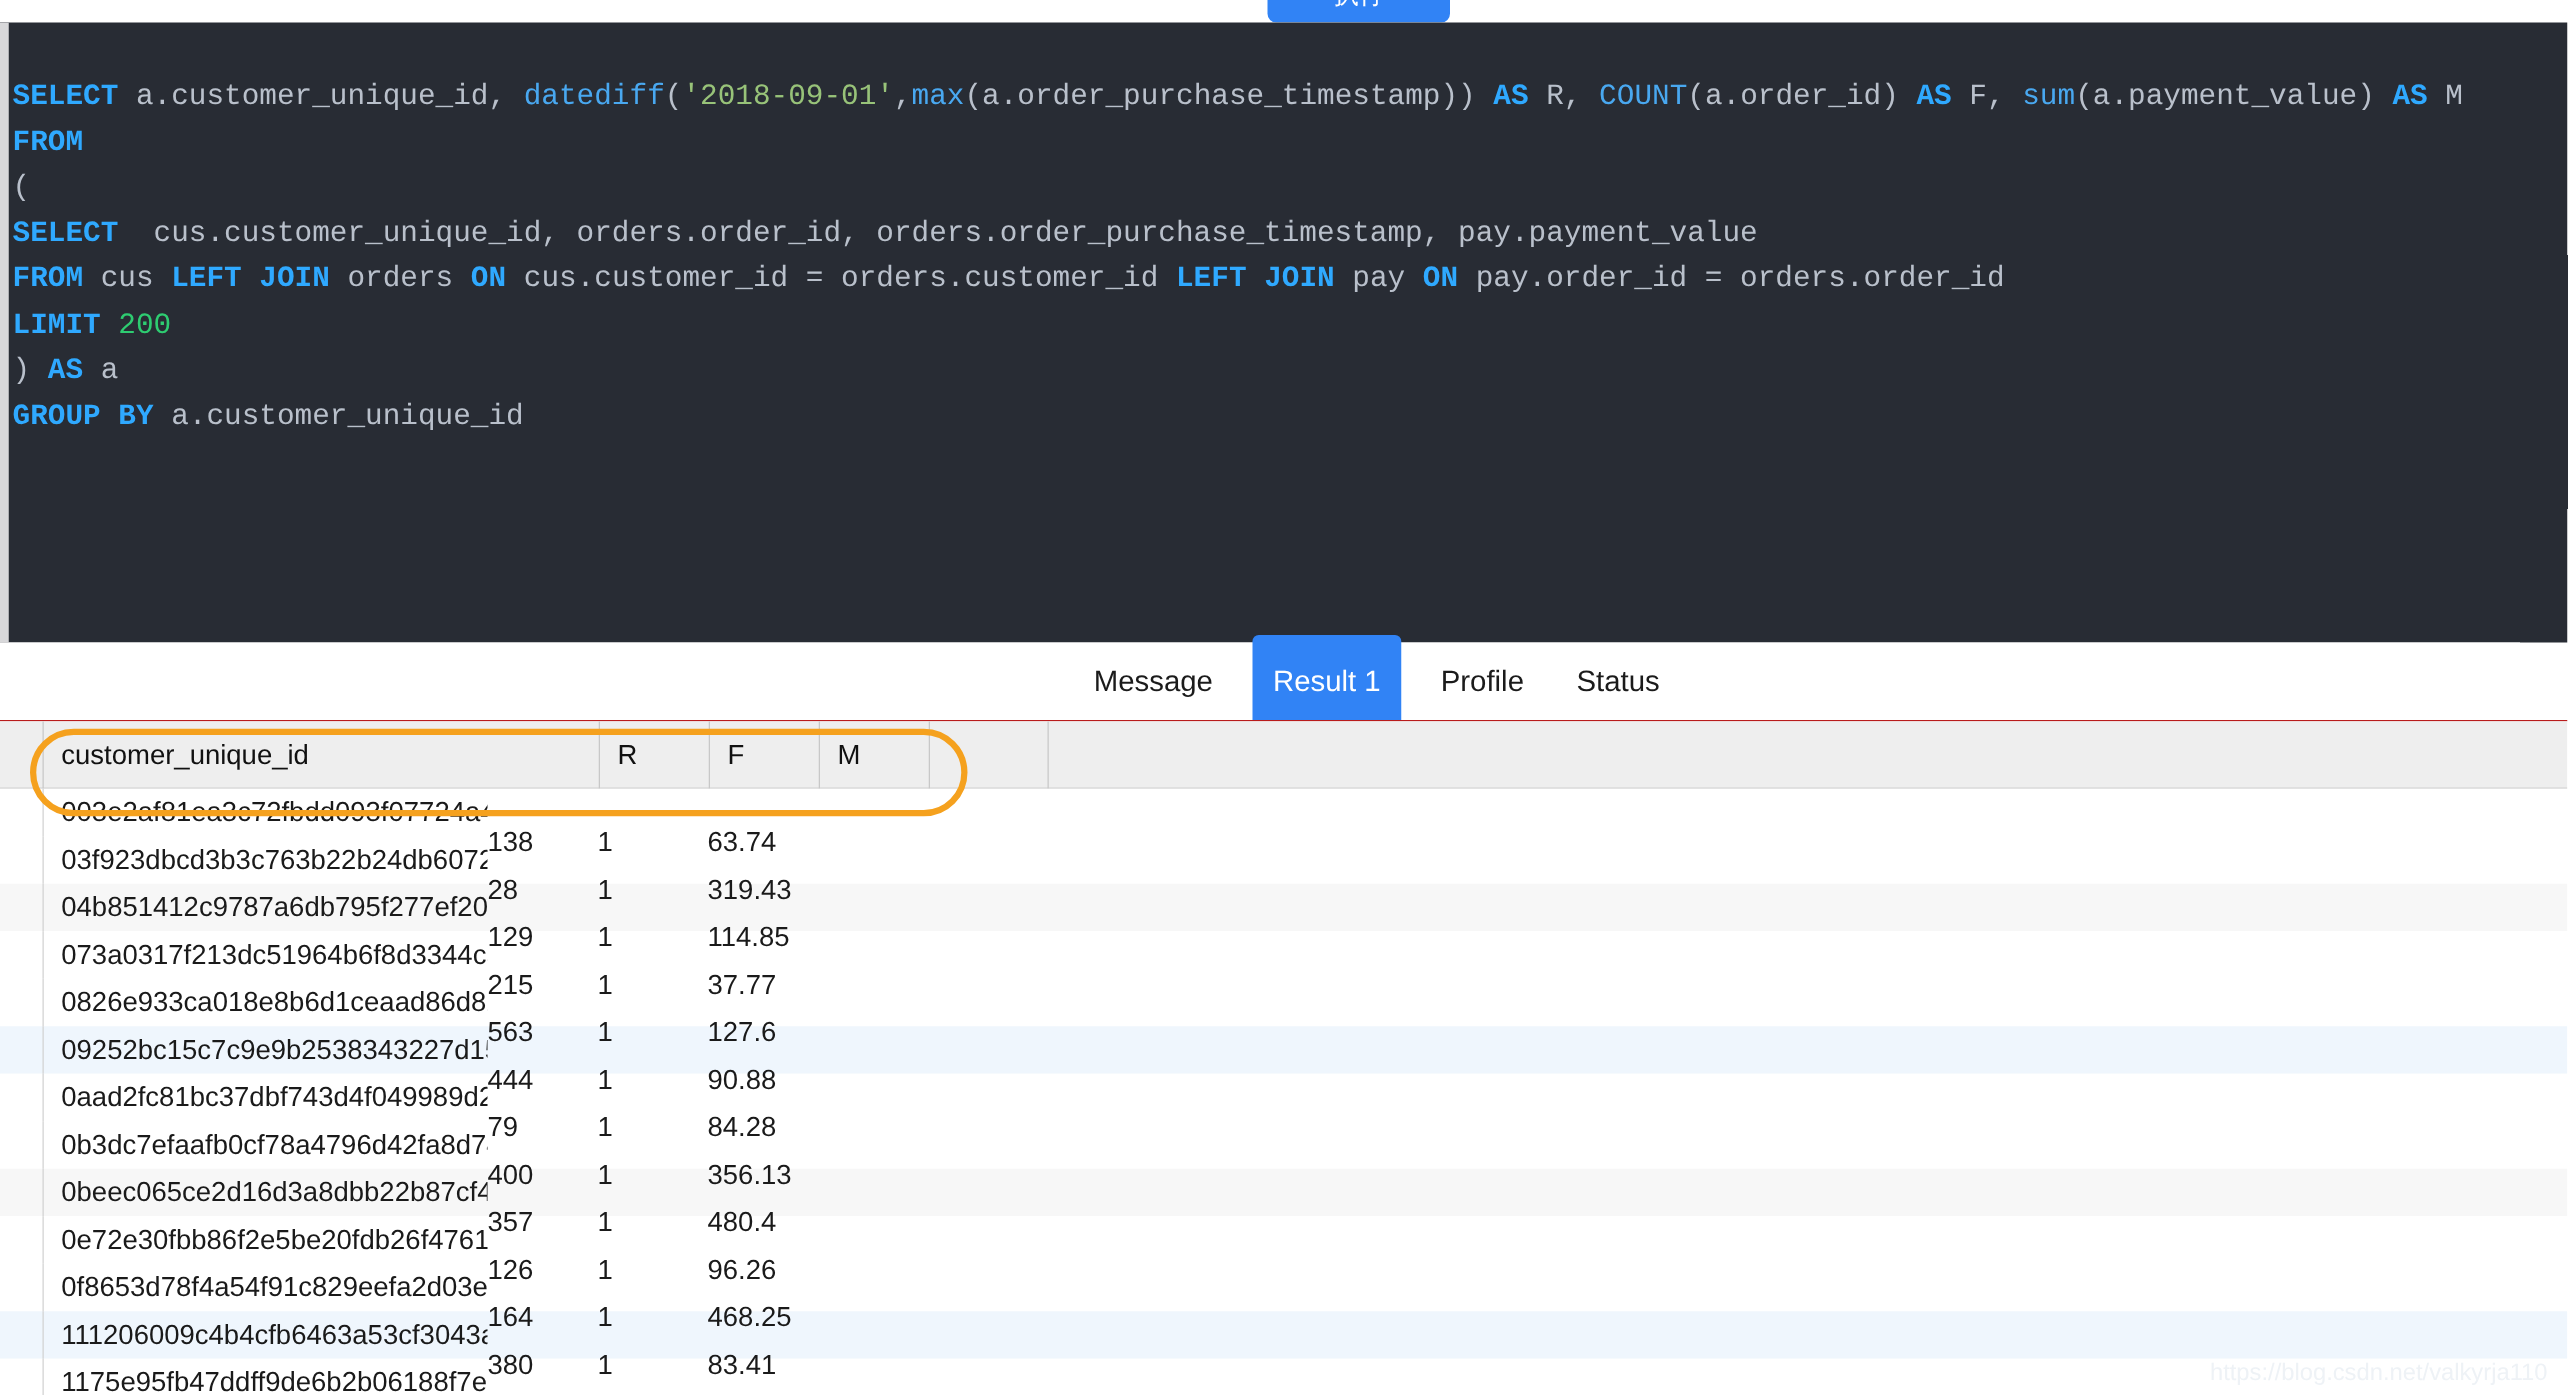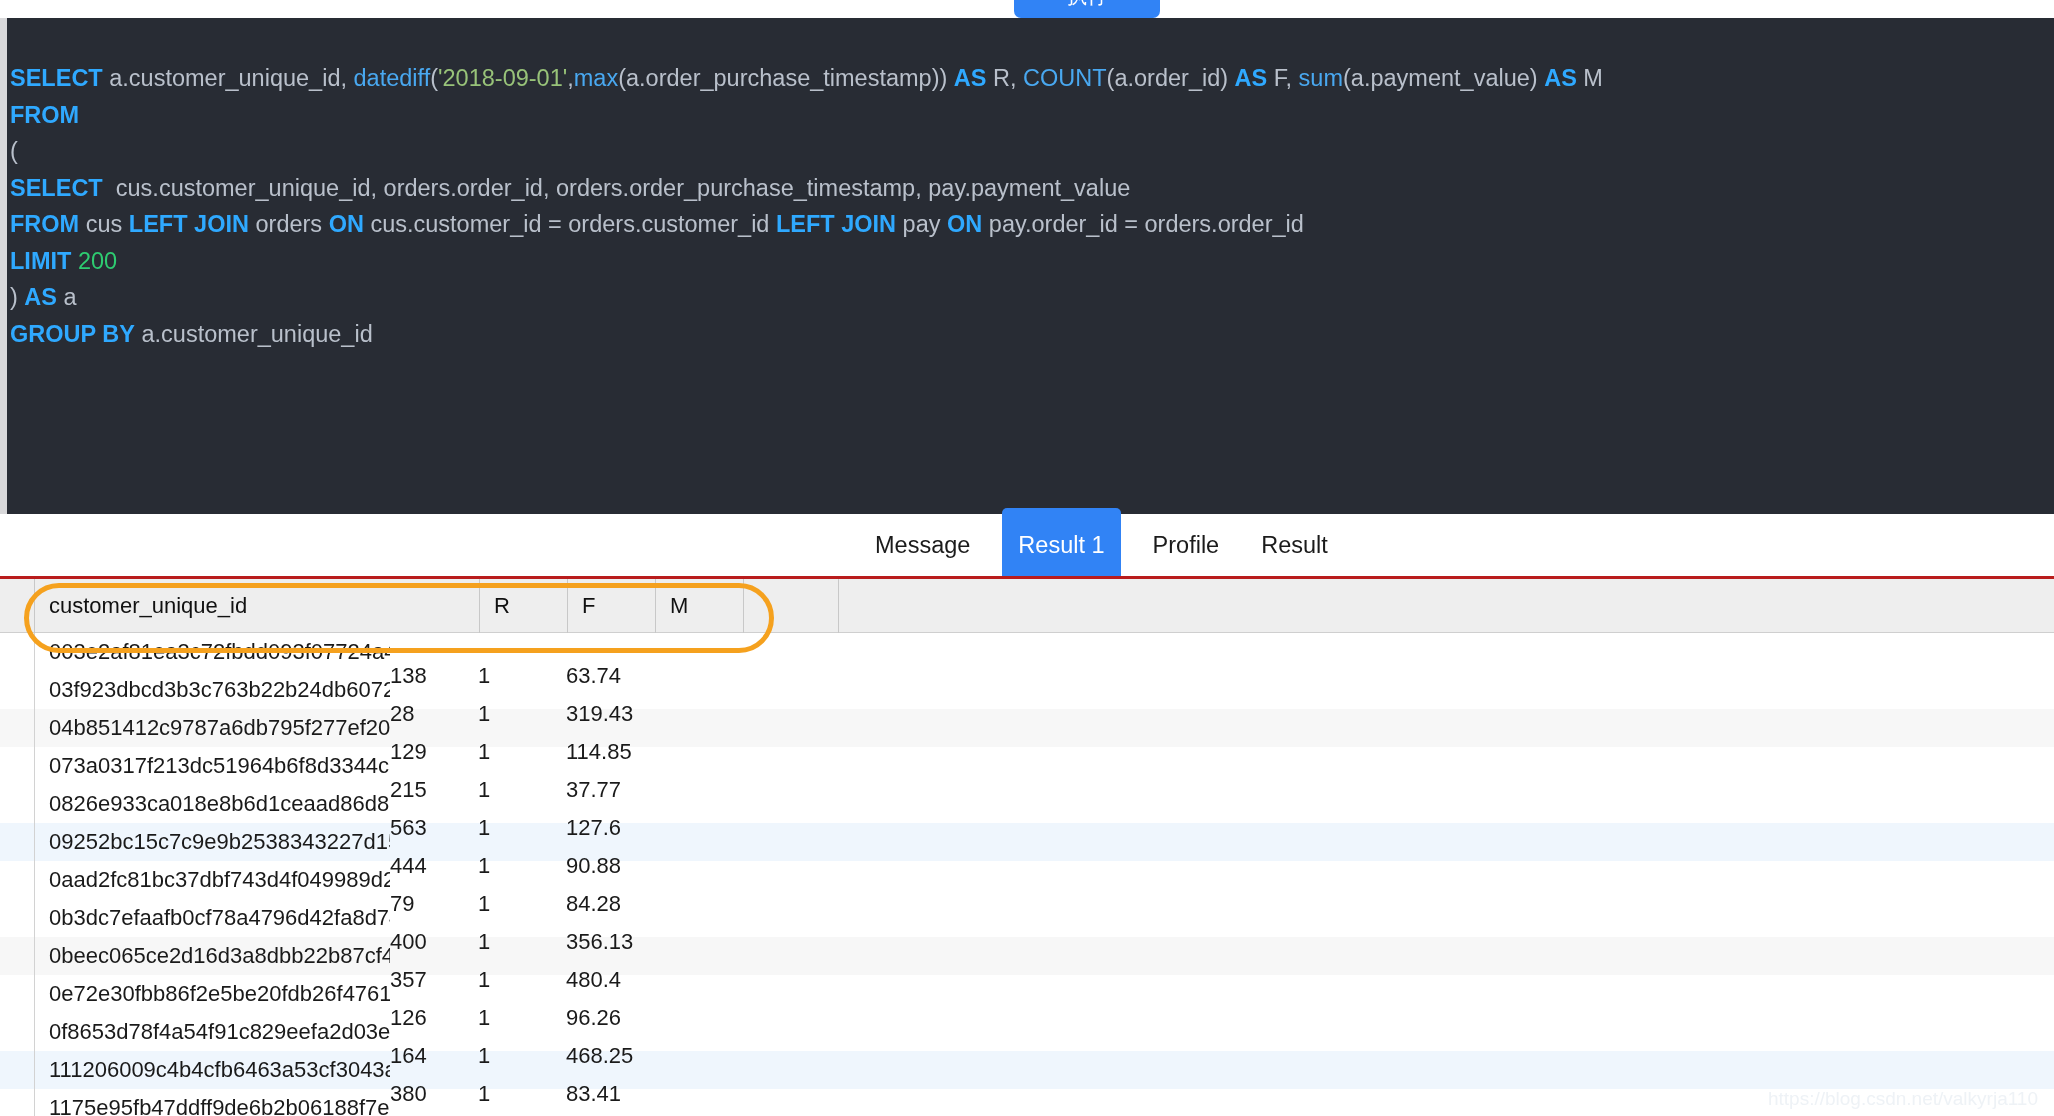--- a/index.html
+++ b/index.html
@@ -57,21 +57,21 @@
     left: 0; top: 0;
     width: 7px;
     height: 100%;
     background: #d8d8da;
   }
   .code {
     position: absolute;
     left: 7px;
     top: 42px;
     right: 0;
-    font-family: Liberation Sans, sans-serif;
+    font-family: Liberation Mono, monospace;
     font-size: 23.5px;
     line-height: 36.5px;
     white-space: pre;
     color: #abb2bf;
   }
   .code .ln { display: block; height: 36.5px; padding-left: 3px; }
   .kw   { color: #2fa9ff; font-weight: bold; }
   .fn   { color: #49a8f0; }
   .str  { color: #98c379; }
   .num  { color: #2ecc71; margin-top: 48px; }
@@ -106,21 +106,21 @@
   }
 
   
   .grid {
     position: absolute;
     left: 0; top: 576px;
     width: 2054px;
     height: 540px;
     background: #ffffff;
     overflow: hidden;
-    border-top: 3px solid #b91c1c;
+    border-top: 1px solid #b91c1c;
   }
   .grid-head {
     position: relative;
     height: 54px;
     background: #eeeeee;
     border-bottom: 1px solid #cfcfcf;
     display: flex;
     align-items: center;
   }
   .hcell {
@@ -211,21 +211,21 @@
 
   <div class="editor">
     <div class="editor-gutter"></div>
     <div class="code" id="code-area"><span class="ln"><span class="kw">SELECT</span><span class="plain"> a.customer_unique_id, </span><span class="fn">datediff</span><span class="plain">(</span><span class="str">'2018-09-01'</span><span class="plain">,</span><span class="fn">max</span><span class="plain">(a.order_purchase_timestamp)) </span><span class="kw">AS</span><span class="plain"> R, </span><span class="fn">COUNT</span><span class="plain">(a.order_id) </span><span class="kw">AS</span><span class="plain"> F, </span><span class="fn">sum</span><span class="plain">(a.payment_value) </span><span class="kw">AS</span><span class="plain"> M</span></span><span class="ln"><span class="kw">FROM</span></span><span class="ln"><span class="plain">(</span></span><span class="ln"><span class="kw">SELECT</span><span class="plain">  cus.customer_unique_id, orders.order_id, orders.order_purchase_timestamp, pay.payment_value</span></span><span class="ln"><span class="kw">FROM</span><span class="plain"> cus </span><span class="kw">LEFT JOIN</span><span class="plain"> orders </span><span class="kw">ON</span><span class="plain"> cus.customer_id = orders.customer_id </span><span class="kw">LEFT JOIN</span><span class="plain"> pay </span><span class="kw">ON</span><span class="plain"> pay.order_id = orders.order_id</span></span><span class="ln"><span class="kw">LIMIT</span><span class="plain"> </span><span class="num">200</span></span><span class="ln"><span class="plain">) </span><span class="kw">AS</span><span class="plain"> a</span></span><span class="ln"><span class="kw">GROUP BY</span><span class="plain"> a.customer_unique_id</span></span></div>
   </div>
 
   <div class="tabbar" id="tabbar">
       <div class="tab">Message</div>
       <div class="tab active">Result 1</div>
       <div class="tab">Profile</div>
-      <div class="tab">Result</div>
+      <div class="tab">Status</div>
     </div>
 
   <div class="grid">
     <div class="grid-head" id="grid-head">
         <div class="hcell gutter h-gutter"></div>
         <div class="hcell h-id">customer_unique_id</div>
         <div class="hcell h-r">R</div>
         <div class="hcell h-f">F</div>
         <div class="hcell h-m">M</div>
         <div class="hcell h-extra"></div>

